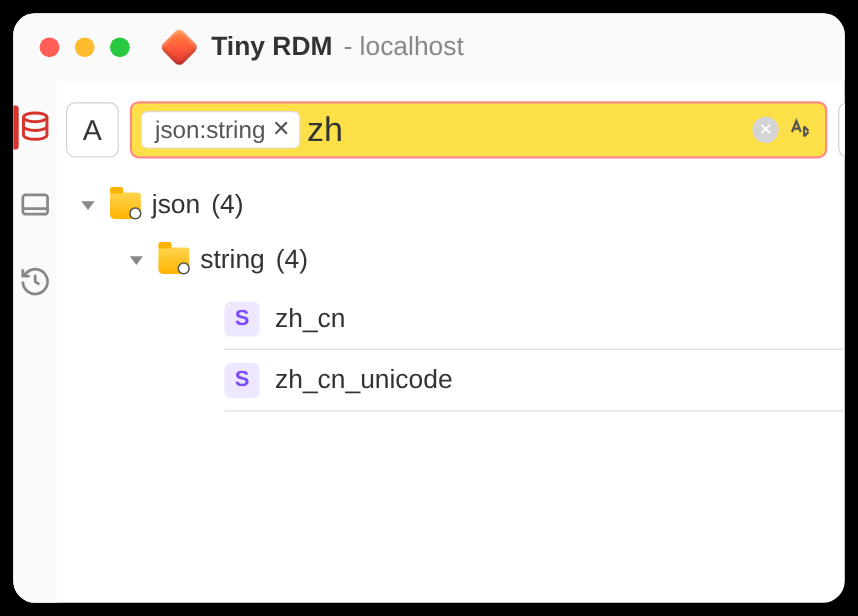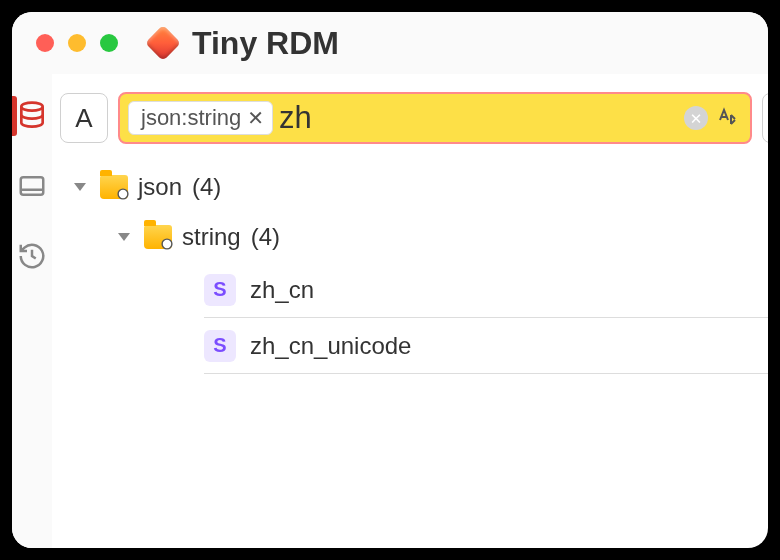--- a/index.html
+++ b/index.html
@@ -39,21 +39,21 @@
     .app-icon {
       width: 30px; height: 30px;
       background: linear-gradient(135deg, #ff8a3d 0%, #ff5e3a 50%, #d63031 100%);
       border-radius: 6px;
       position: relative;
       transform: rotate(45deg) scale(0.85);
       box-shadow: inset -2px -2px 4px rgba(0,0,0,0.2), inset 2px 2px 4px rgba(255,255,255,0.3);
     }
     .title-text {
       display: flex; align-items: baseline; gap: 10px;
-      font-size: 32px;
+      font-size: 24px;
     }
     .title-text .name { font-weight: 700; color: #333; }
     .title-text .sub { color: #888; font-weight: 400; }
     .body { flex: 1; display: flex; }
     .sidebar {
       width: 72px;
       background: #fafafa;
       display: flex;
       flex-direction: column;
       align-items: center;
@@ -228,20 +228,21 @@
 <div class="window">
   <div class="titlebar">
     <div class="traffic">
       <div class="dot red"></div>
       <div class="dot yellow"></div>
       <div class="dot green"></div>
     </div>
     <div class="app-icon"></div>
     <div class="title-text">
       <span class="name">Tiny RDM</span>
+      <span class="sub">- localhost</span>
     </div>
   </div>
 
   <div class="body">
     <div class="sidebar">
       <div class="sidebar-indicator"></div>
 
       <div class="sidebar-btn">
         <svg width="32" height="32" viewBox="0 0 24 24" fill="none" stroke="#d5352c" stroke-width="2">
           <ellipse cx="12" cy="5" rx="8" ry="3"></ellipse>

